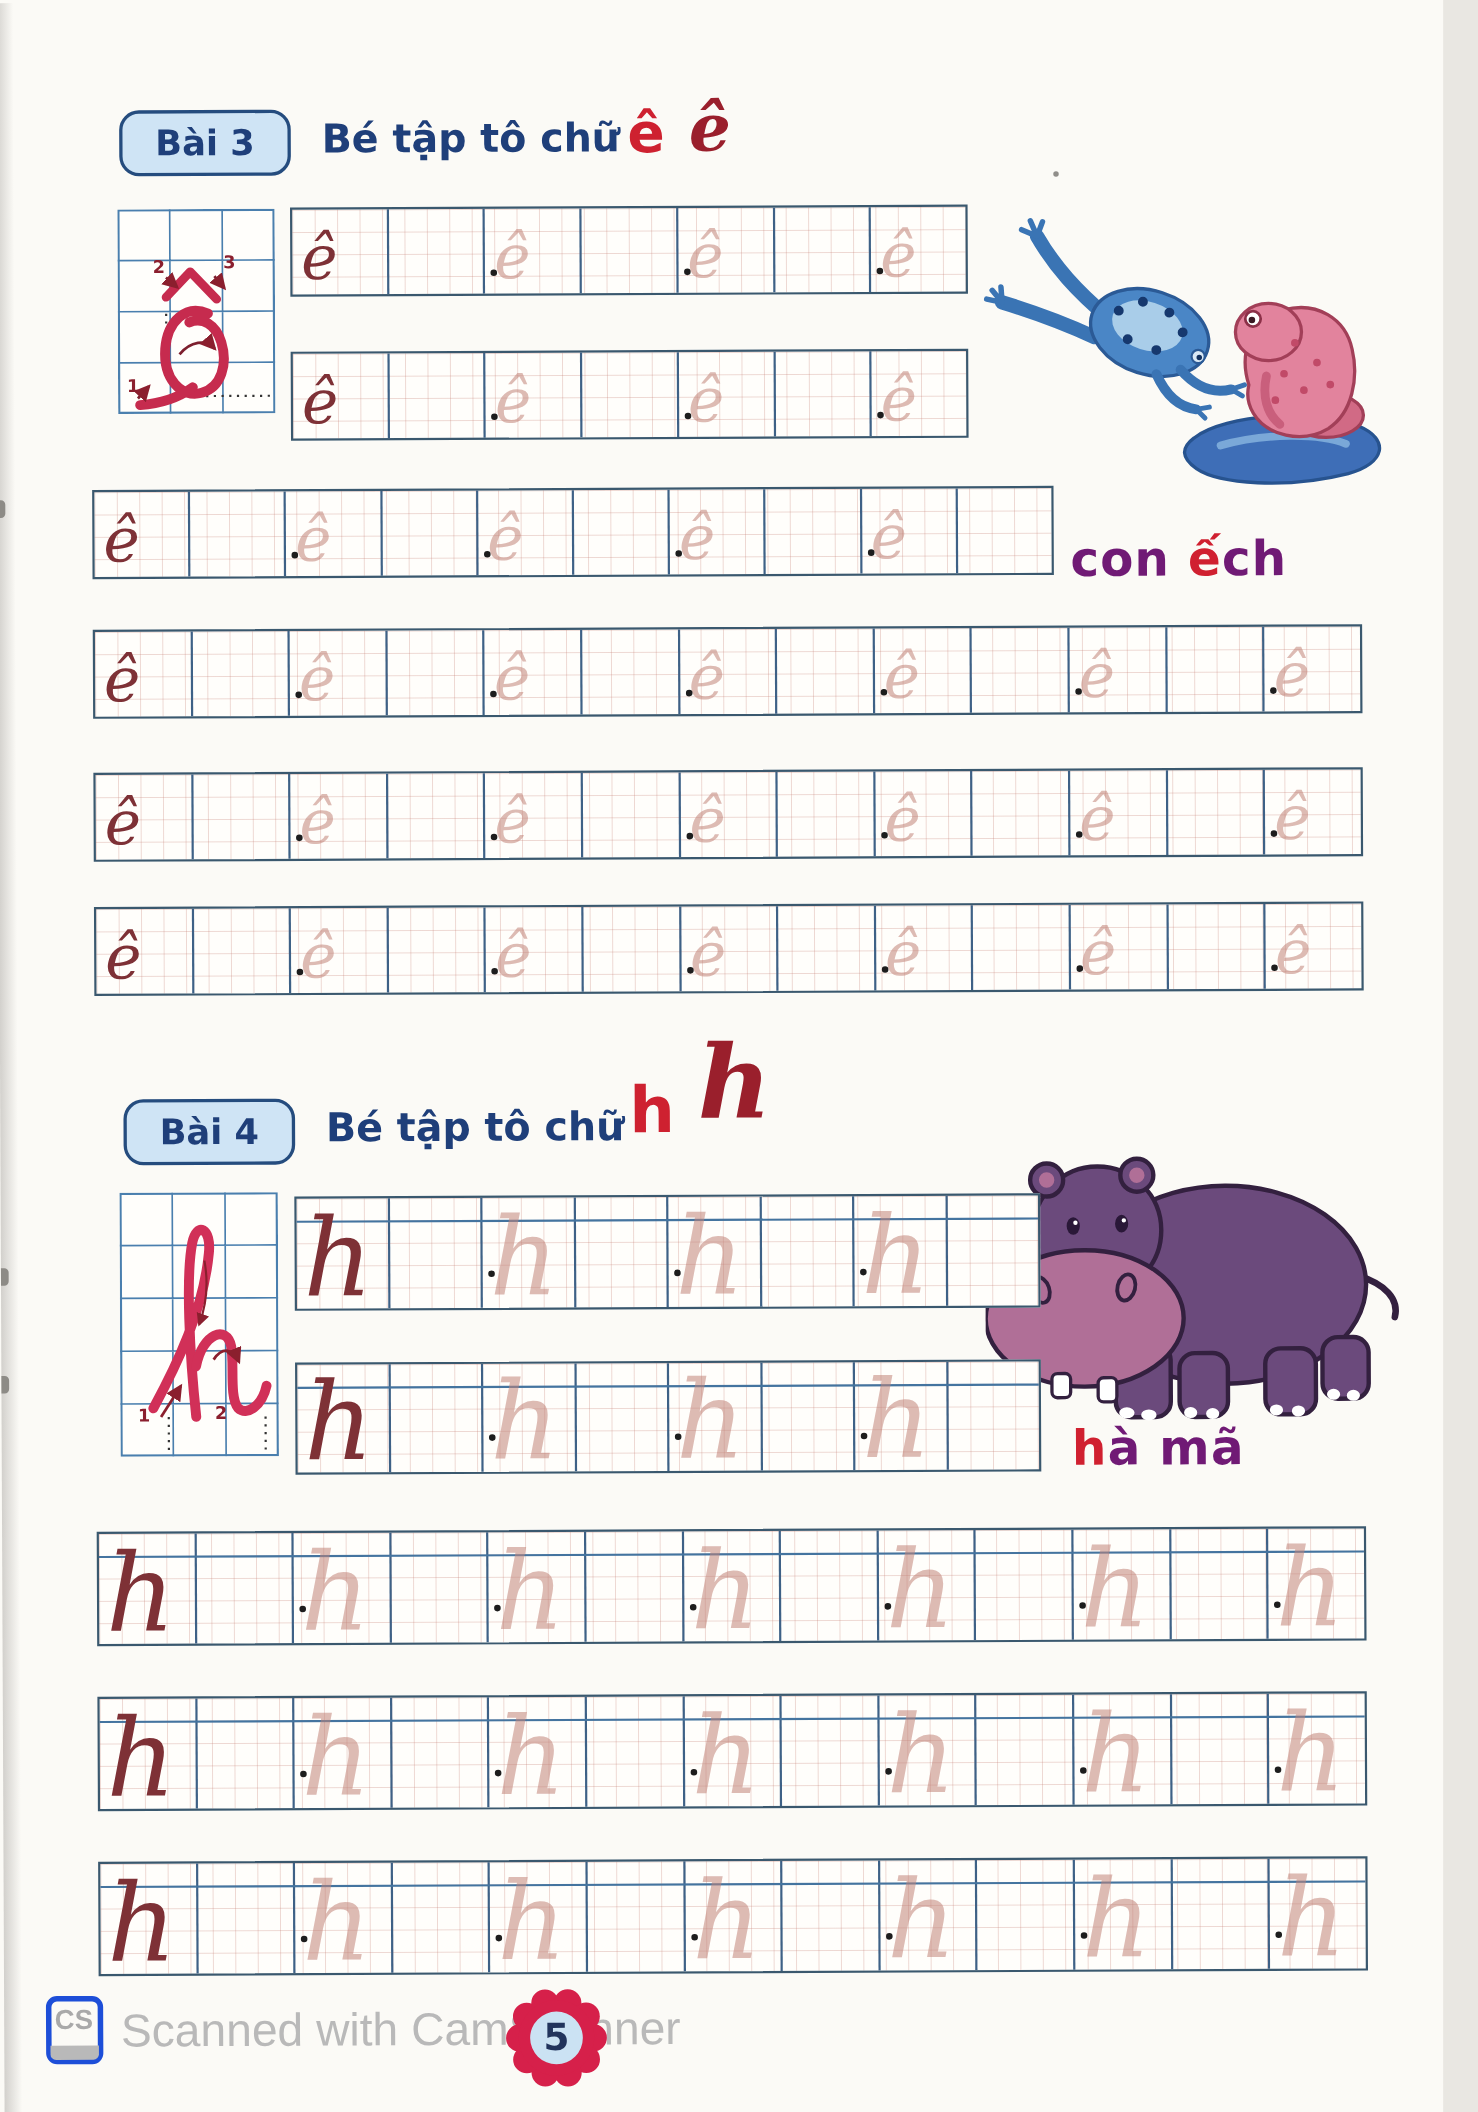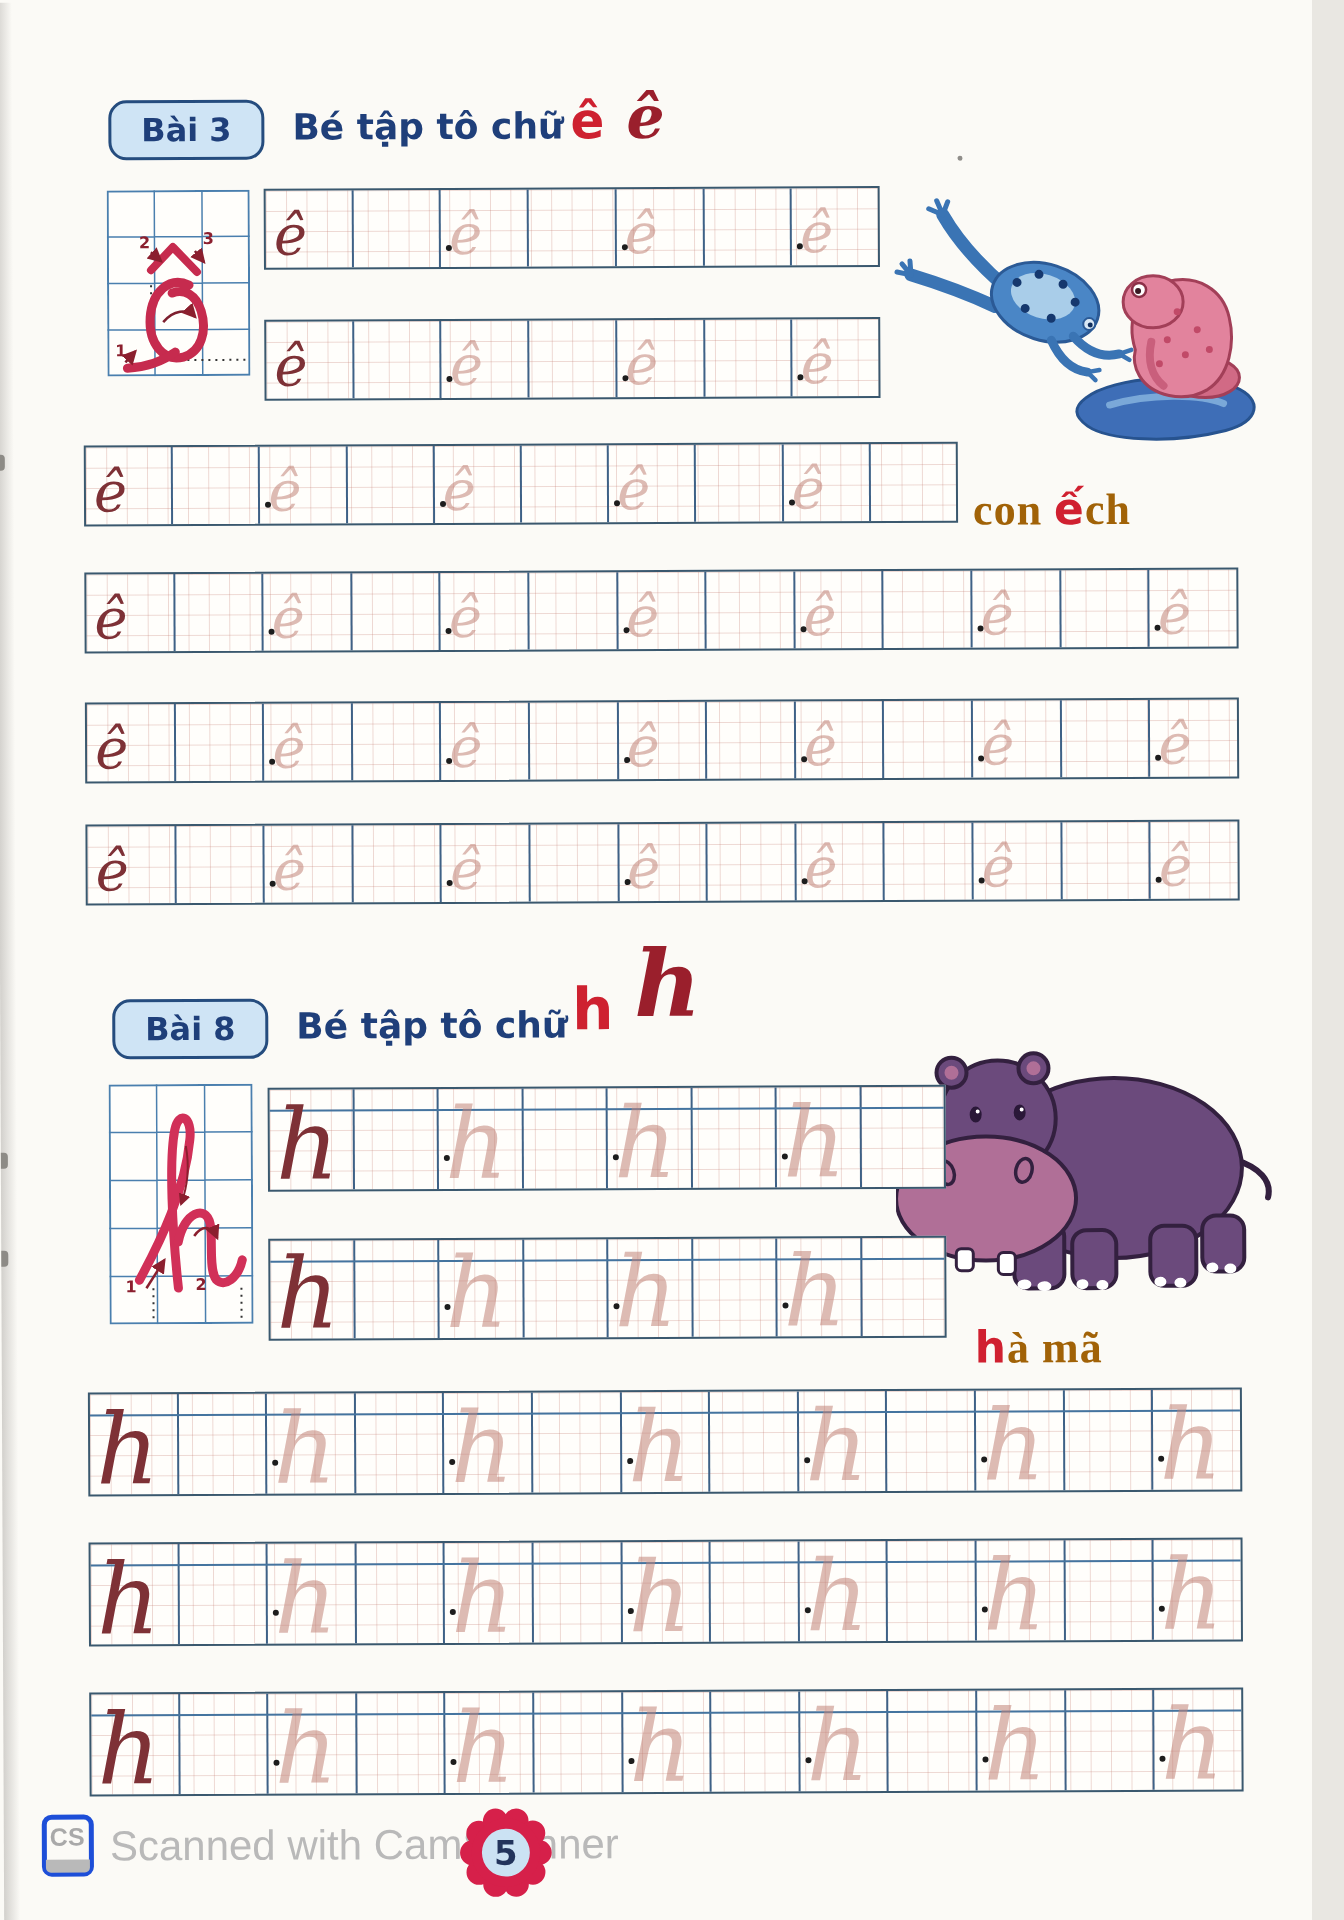--- a/index.html
+++ b/index.html
@@ -36,21 +36,21 @@
   .glyph{position:absolute;z-index:2;font-family:"DejaVu Serif",serif;font-style:italic;line-height:1;}
   .g-e{font-size:56px;left:8px;bottom:4px;}
   .g-h{font-size:98px;left:6px;bottom:-4px;}
   .g-model{color:#7e3136;}
   .g-faint{color:rgba(193,132,121,.55);}
   .start-dot{position:absolute;width:6px;height:6px;border-radius:50%;background:#1d1d1d;z-index:2;}
   .dot-e{left:5px;bottom:16px;}
   .dot-h{left:5px;bottom:28px;}
   
   .caption{position:absolute;font-weight:700;font-size:44px;white-space:nowrap;letter-spacing:1px;}
-  .cap-blue{color:#a16207;font-family:Liberation Serif, serif;}
+  .cap-blue{color:#701a75;}
   .cap-red{color:#d02030;}
   
   .cs-logo{position:absolute;left:38px;top:1812px;width:52px;height:62px;border:5px solid #1d4ed8;
     border-radius:10px;box-sizing:border-box;}
   .cs-text{position:absolute;top:3px;left:3px;font-weight:700;font-size:25px;color:#a9a9a9;
     font-family:"Liberation Sans",sans-serif;}
   .cs-bar{position:absolute;left:-1px;bottom:-1px;width:44px;height:13px;background:#b9b9b9;border-radius:0 0 5px 5px;}
   .scan-text{position:absolute;left:106px;top:1820px;font-family:"Liberation Sans",sans-serif;
     font-size:42px;color:#b9b9b9;white-space:nowrap;}
   .page-badge{position:absolute;left:452px;top:1802px;width:100px;height:100px;}
@@ -141,21 +141,21 @@
       </g>
       <path d="M284 152 C280 170 284 186 296 196" stroke="#c95f7c" stroke-width="8" fill="none" stroke-linecap="round"></path>
     </g>
   </svg>
 
   <div class="caption" style="left:975px;top:485px">
     <span class="cap-blue">con </span><span class="cap-red">ế</span><span class="cap-blue">ch</span>
   </div>
 
   <div class="lesson-badge" style="left:112px;top:997px">
-    <span>Bài 8</span>
+    <span>Bài 4</span>
   </div>
   <div class="lesson-title" style="left:296px;top:1004px">Bé tập tô chữ</div>
   <div class="disp-print" style="left:572px;top:975px;font-size:58px">h</div>
   <div class="disp-cursive" style="left:634px;top:930px;font-size:92px">h</div>
 
   <div class="stroke-box" style="left:108px;top:1082px">
    <svg width="144" height="240" viewBox="0 0 144 240">
      <rect x="1" y="1" width="142" height="238" fill="#fffefb" stroke="#4a7fae" stroke-width="2"></rect>
      <path d="M48 0 V240 M96 0 V240 M0 48 H144 M0 96 H144 M0 144 H144 M0 192 H144" stroke="#4a7fae" stroke-width="1.5"></path>
      <path d="M44 204 V236 M132 204 V236" stroke="#333" stroke-width="2" stroke-dasharray="2 5" fill="none"></path>
@@ -197,21 +197,21 @@
         <circle cx="82" cy="71" r="2" fill="#fff"></circle>
     <ellipse cx="124" cy="72" rx="6" ry="8" fill="#2a1838"></ellipse>
         <circle cx="126" cy="69" r="2" fill="#fff"></circle>
     <ellipse cx="90" cy="158" rx="90" ry="62" fill="#b06f97" stroke="#33203f" stroke-width="4"></ellipse>
     <ellipse cx="50" cy="132" rx="8" ry="12" fill="none" stroke="#33203f" stroke-width="3.5" transform="rotate(-18 50 132)"></ellipse>
     <ellipse cx="128" cy="130" rx="8" ry="12" fill="none" stroke="#33203f" stroke-width="3.5" transform="rotate(14 128 130)"></ellipse>
     <rect x="60" y="208" width="17" height="22" rx="5" fill="#fff" stroke="#33203f" stroke-width="3"></rect>
     <rect x="102" y="212" width="17" height="22" rx="5" fill="#fff" stroke="#33203f" stroke-width="3"></rect>
   </svg>
 
-  <div class="caption" style="left:973px;top:1323px">
+  <div class="caption" style="left:973px;top:1293px">
     <span class="cap-red">h</span><span class="cap-blue">à mã</span>
   </div>
 
   <div id="rows-layer">
         <div class="trace-row" style="left: 267px; top: 187px; width: 616px; height: 81px;">
           <div class="trace-cell">
             <span class="glyph g-e g-model">ê</span>
           </div>
           <div class="trace-cell"></div>
           <div class="trace-cell">

